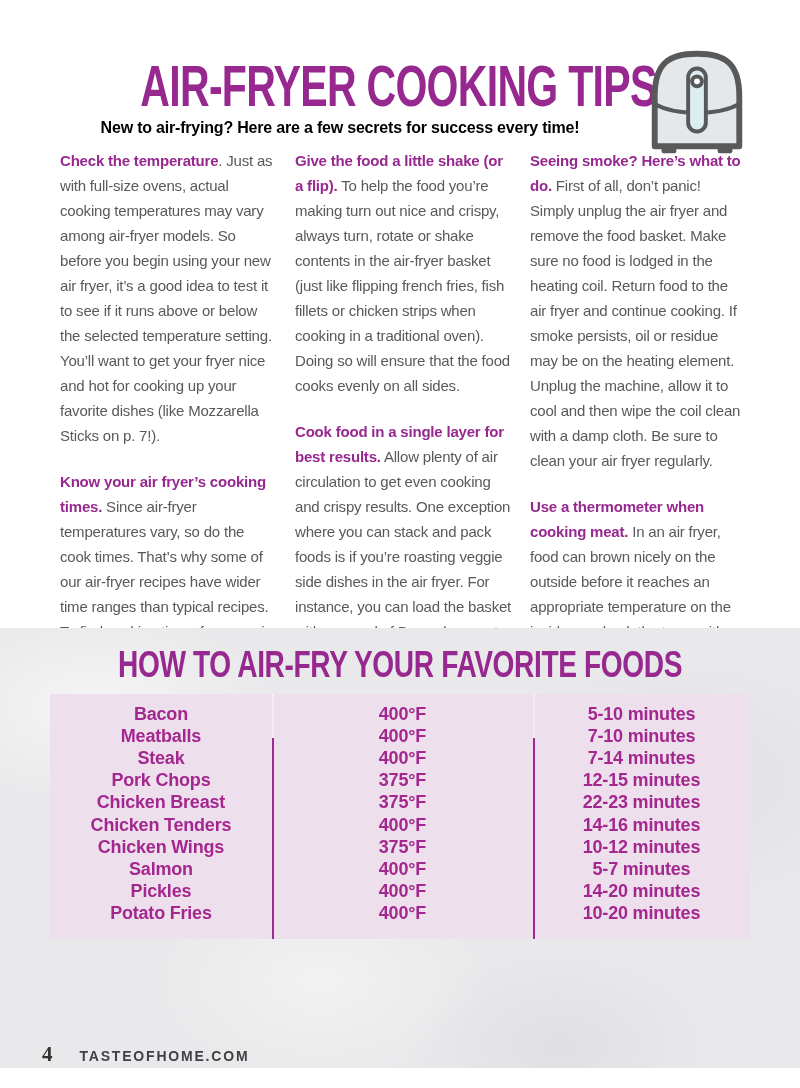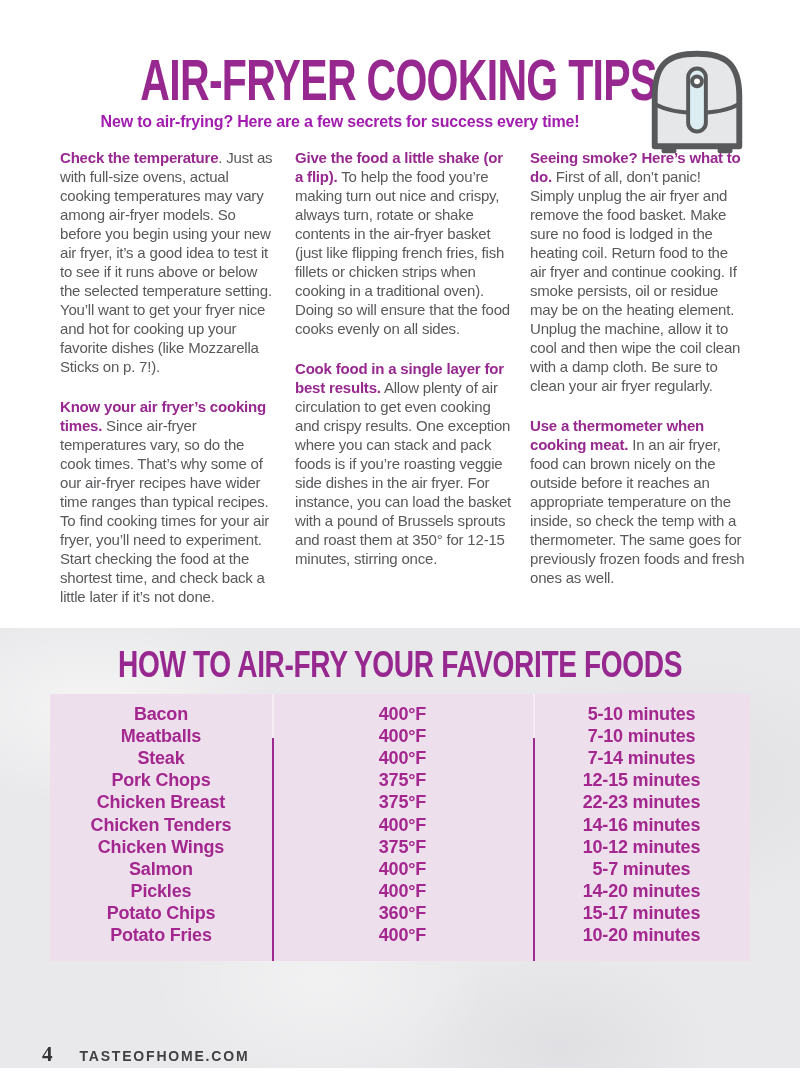--- a/index.html
+++ b/index.html
@@ -3,36 +3,36 @@
 <meta charset="utf-8">
 <style>
   html,body{margin:0;padding:0;}
   body{
     width:800px;height:1088px;position:relative;overflow:hidden;
     background:#ffffff;
     font-family:"Liberation Sans",sans-serif;
     -webkit-font-smoothing:antialiased;
   }
   
-  .masthead{position:absolute;left:40px;top:52px;width:600px;text-align:center;}
+  .masthead{position:absolute;left:40px;top:58px;width:600px;text-align:center;}
   .title{
     color:#97288f;font-size:57px;font-weight:bold;line-height:1;
     display:inline-block;transform:scaleX(.72);transform-origin:50% 50%;
     letter-spacing:-1px;white-space:nowrap;margin:0;
   }
   .subtitle{
-    margin-top:4px;color:#a21caf;font-size:16px;font-weight:bold;
+    margin-top:4px;color:#000000;font-size:16px;font-weight:bold;
     letter-spacing:-0.2px;white-space:nowrap;
   }
   .fryer{position:absolute;right:44px;top:44px;width:118px;height:116px;}
   
   .tips{position:absolute;left:60px;top:148px;width:688px;display:flex;gap:18px;}
   .tip-col{width:217px;flex:0 0 217px;}
   .tip-col p{
-    margin:0 0 21px;font-size:15px;line-height:19px;color:#58595b;
+    margin:0 0 21px;font-size:15px;line-height:25px;color:#58595b;
     letter-spacing:-0.2px;
   }
   .lead{color:#97288f;font-weight:bold;}
   
   .rule{position:absolute;left:0;top:644px;width:800px;height:4px;background:#7f2a80;}
   
   .bottom{
     position:absolute;left:0;top:628px;width:800px;height:440px;
     background:
       radial-gradient(ellipse 260px 140px at 12% 18%, rgba(255,255,255,.55), transparent 70%),
@@ -162,25 +162,20 @@
           <div class="td">Salmon</div>
           <div class="td">400°F</div>
           <div class="td">5-7 minutes</div>
         </div>
       <div class="tr">
           <div class="td">Pickles</div>
           <div class="td">400°F</div>
           <div class="td">14-20 minutes</div>
         </div>
       <div class="tr">
-          <div class="td">Potato Chips</div>
-          <div class="td">360°F</div>
-          <div class="td">15-17 minutes</div>
-        </div>
-      <div class="tr">
           <div class="td">Potato Fries</div>
           <div class="td">400°F</div>
           <div class="td">10-20 minutes</div>
         </div>
     </div>
     <div class="vline v1"></div>
     <div class="vline v2"></div>
     <div class="hline v1"></div>
     <div class="hline v2"></div>
   </div>

